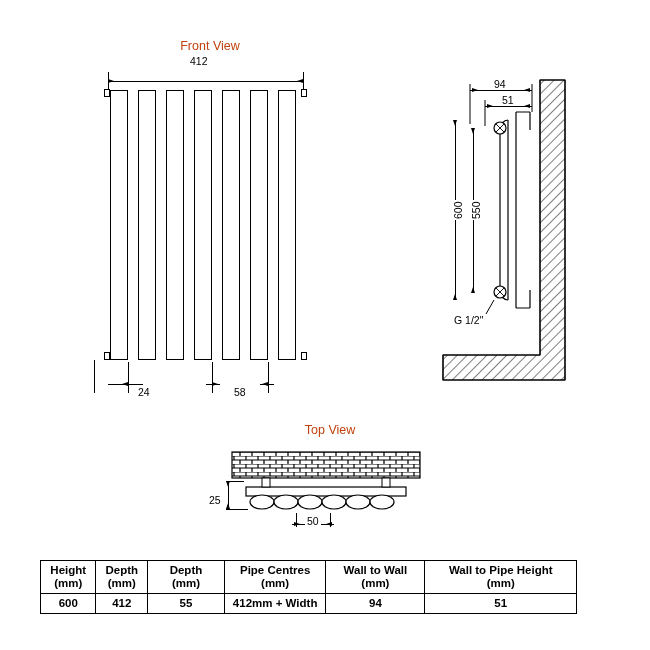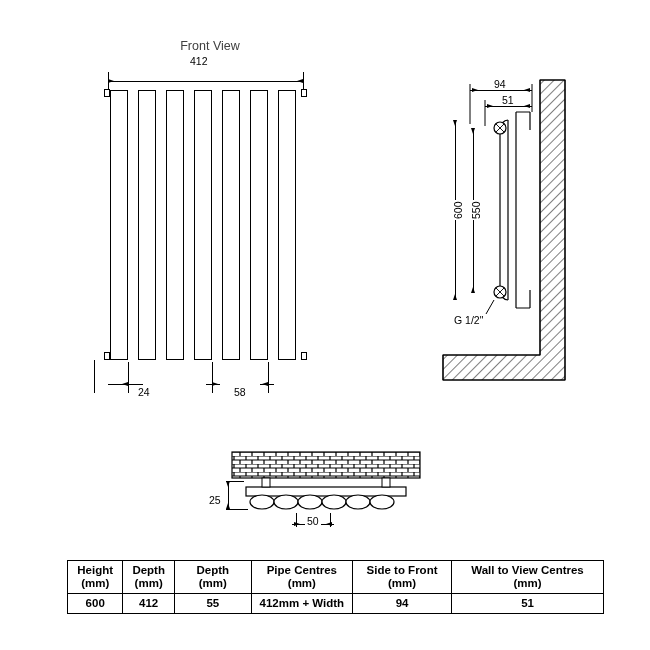--- a/index.html
+++ b/index.html
@@ -17,21 +17,21 @@
   }
   .stage {
     position: absolute;
     left: 0; top: 0;
     width: 650px;
     height: 650px;
   }
   .view-title {
     position: absolute;
     font-size: 12.5px;
-    color: #404040;
+    color: #c2410c;
     white-space: nowrap;
     text-align: center;
   }
   
   .ln {
     position: absolute;
     background: #000;
   }
   .hln { height: 1px; }
   .vln { width: 1px; }
@@ -80,21 +80,21 @@
     border-bottom: 6px solid #000;
   }
   .arw.down {
     border-left: 2.5px solid transparent;
     border-right: 2.5px solid transparent;
     border-top: 6px solid #000;
   }
   
   table.spec {
     position: absolute;
-    left: 67px;
+    left: 40px;
     top: 560px;
     width: 537px;
     border-collapse: collapse;
     font-size: 11.5px;
   }
   table.spec th, table.spec td {
     border: 1px solid #000;
     text-align: center;
     font-weight: bold;
     padding: 1px 2px;
@@ -168,20 +168,21 @@
   <div class="arw up" style="left:452.5px; top:294px;"></div>
   <div class="dim-text vert" style="left:452px; top:220px;">600</div>
 
   <div class="ln vln" style="left:473px; top:128px; height:165px;"></div>
   <div class="arw down" style="left:470.5px; top:128px;"></div>
   <div class="arw up" style="left:470.5px; top:287px;"></div>
   <div class="dim-text vert" style="left:470px; top:220px;">550</div>
 
   <div class="dim-text" style="left:452px; top:314px; background:transparent;">G 1/2"</div>
 
+  <div class="view-title" style="left:240px; top:423px; width:180px;">Top View</div>
 
   <div class="ln vln" style="left:228px; top:481px; height:28px;"></div>
   <div class="arw down" style="left:225.5px; top:481px;"></div>
   <div class="arw up" style="left:225.5px; top:503px;"></div>
   <div class="dim-text" style="left:207px; top:494px;">25</div>
   <div class="ln hln" style="left:226px; top:481px; width:18px;"></div>
   <div class="ln hln" style="left:226px; top:509px; width:22px;"></div>
 
   <div class="ln hln" style="left:292px; top:524px; width:42px;"></div>
   <div class="arw right" style="left:294px; top:521.5px;"></div>
@@ -263,25 +264,25 @@
         </th>
         <th style="width:76px;">
           <span>Depth</span>
           <span class="unit">(mm)</span>
         </th>
         <th style="width:102px;">
           <span>Pipe Centres</span>
           <span class="unit">(mm)</span>
         </th>
         <th style="width:101px;">
-          <span>Side to Front</span>
+          <span>Wall to Wall</span>
           <span class="unit">(mm)</span>
         </th>
         <th style="width:158px;">
-          <span>Wall to View Centres</span>
+          <span>Wall to Pipe Height</span>
           <span class="unit">(mm)</span>
         </th>
       </tr>
     </thead>
     <tbody>
       <tr>
         <td>600</td>
         <td>412</td>
         <td>55</td>
         <td>412mm + Width</td>

